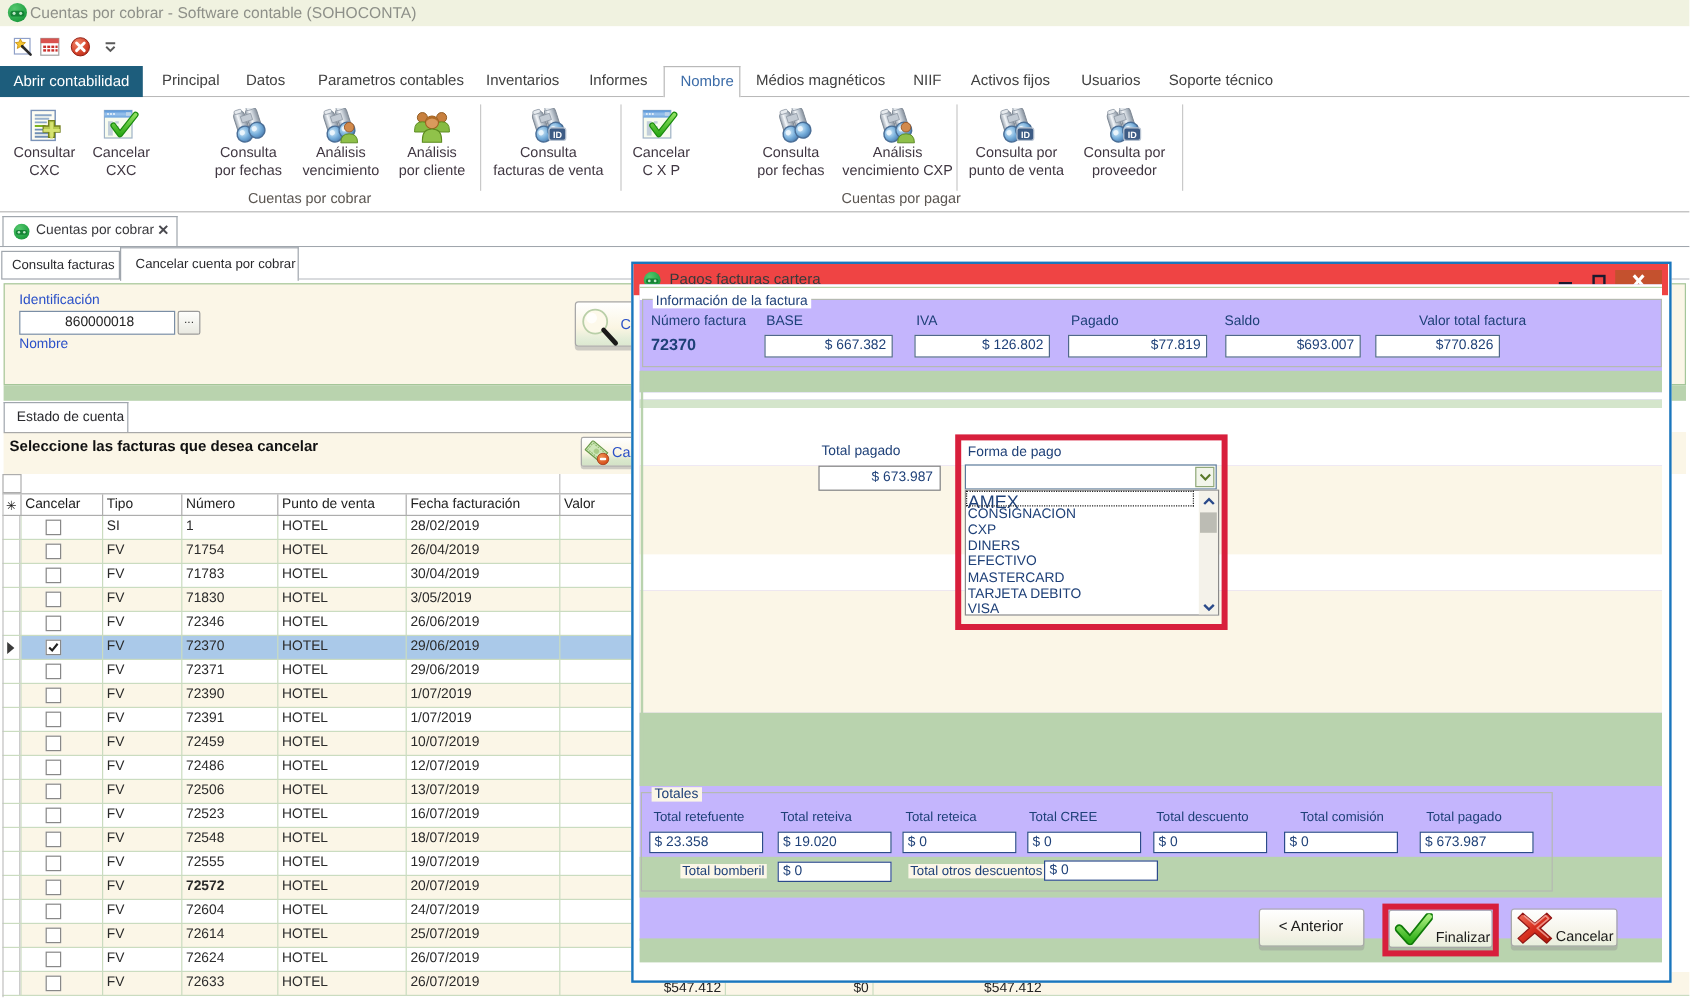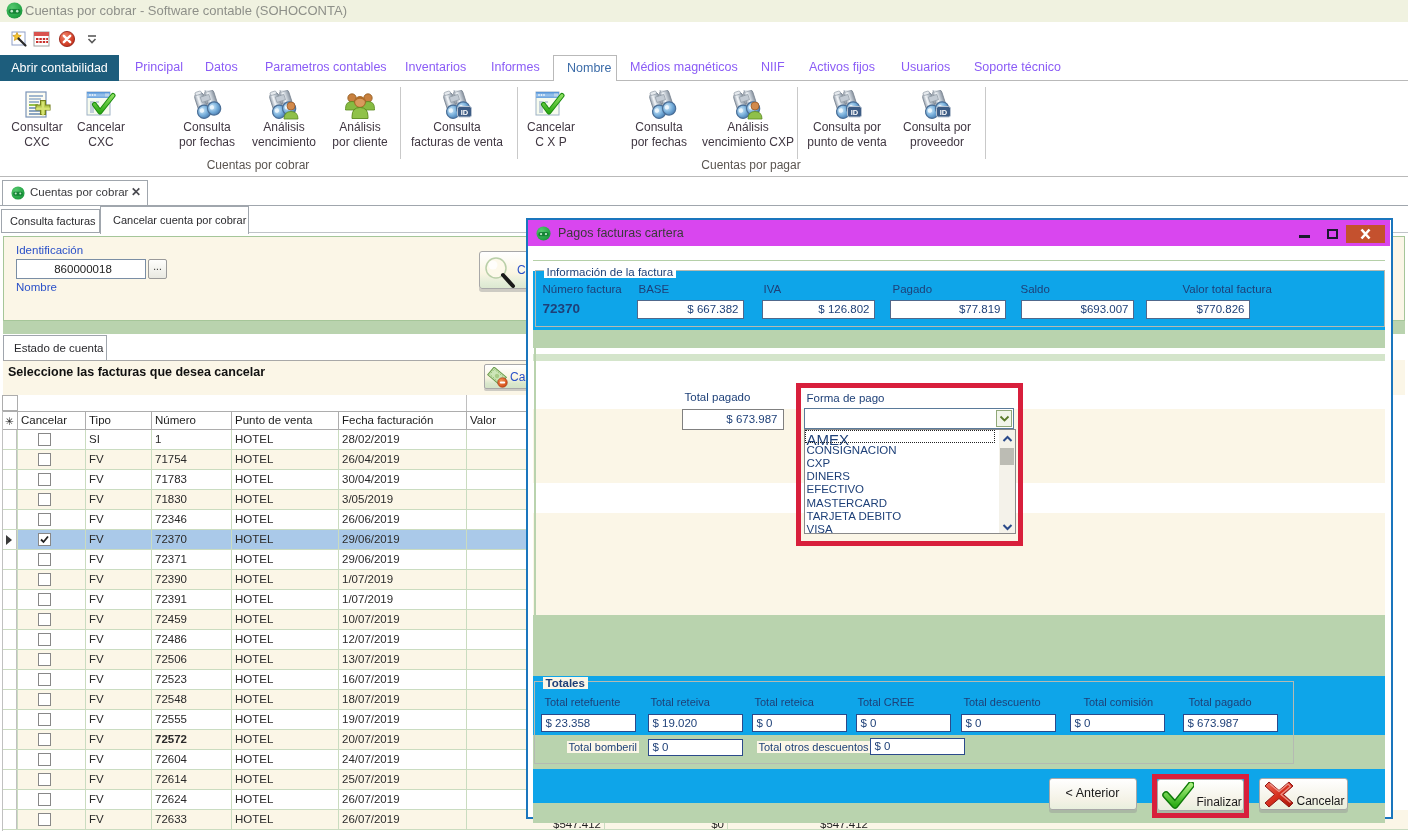--- a/index.html
+++ b/index.html
@@ -8,21 +8,21 @@
 .abs { position:absolute; }
 #stage { position:relative; width:1408px; height:832px; }
 .inbox { position:absolute; background:#fff; border:1px solid #7a8ea5; font-size:11.5px; color:#1e4078; }
 .lbl { position:absolute; font-size:11.5px; color:#1e4078; white-space:nowrap; }
 
 
 #titlebar { left:0; top:0; width:1408px; height:22px; background:#f0f2e0; }
 #titletext { left:25px; top:3px; font-size:13px; color:#8e9089; }
 #qat { left:0; top:22px; width:1408px; height:33px; background:#fff; }
 #tabrow { left:0; top:55px; width:1408px; height:26px; background:#fff; border-bottom:1px solid #b9b9b9; }
-.rtab { position:absolute; top:0; height:25px; font-size:12.5px; color:#8b5cf6; line-height:25px; white-space:nowrap; }
+.rtab { position:absolute; top:0; height:25px; font-size:12.5px; color:#404040; line-height:25px; white-space:nowrap; }
 #tab-abrir { left:0; width:119px; background:#1d5d7c; color:#fff; text-align:center; height:26px; line-height:26px;}
 #tab-cartera-box { position:absolute; left:553px; top:0px; width:64px; height:27px; background:#fff; border:1px solid #b9b9b9; border-bottom:none; }
 #tab-cartera-box span { position:absolute; left:13px; top:5px; font-size:12.5px; color:#3c6ca8; }
 #ribbon { left:0; top:81px; width:1408px; height:96px; background:#fff; border-bottom:1px solid #b9b9b9; }
 .rlbl { position:absolute; top:39px; width:120px; text-align:center; font-size:12px; color:#403742; line-height:15px; white-space:nowrap; }
 .rsep { position:absolute; top:6px; height:72px; width:1px; background:#c9c9c9; }
 .rgrp { position:absolute; top:77px; font-size:12px; color:#5a5550; width:200px; text-align:center; }
 
 
 #doctabrow { left:0; top:178px; width:1408px; height:28px; background:#fff; }
@@ -54,23 +54,23 @@
 .hcell { position:absolute; top:2px; font-size:11.5px; color:#1c1c1c; }
 .gvline { position:absolute; width:1px; background:#adadad; }
 .grow { position:absolute; left:2px; width:869px; height:20px; }
 .gc { position:absolute; top:3px; font-size:11.5px; color:#2a2a2a; white-space:nowrap; }
 .cb { position:absolute; left:36px; top:3px; width:13px; height:13px; background:#fff; border:1px solid #888; }
 .dvline { position:absolute; width:1px; background:#cadcc0; top:0; height:20px; }
 .rowline { position:absolute; left:0px; width:869px; height:1px; background:#cadcc0; }
 
 
 #dialog { left:526px; top:218px; width:867px; height:601px; background:#fff; border:2.5px solid #1a76bd; }
-#dtitle { position:absolute; left:0; top:0; width:862px; height:26px; background:#d946ef; }
+#dtitle { position:absolute; left:0; top:0; width:862px; height:26px; background:#ef4444; }
 #dtitle .t { position:absolute; left:30px; top:6px; font-size:12.5px; color:#3a3a3a; }
-#dcontent { position:absolute; left:4.5px; top:38px; width:852.5px; height:546.5px; background:#0ea5e9; }
+#dcontent { position:absolute; left:4.5px; top:17px; width:852.5px; height:546.5px; background:#c4b5fd; }
 .grpbox { position:absolute; border:1px solid #b5bab2; }
 .grplbl { position:absolute; top:-7px; left:8px; background:#fbf6e7; padding:0 3px; font-size:11.5px; color:#1e4078; }
 .band { position:absolute; left:0; width:852px; }
 .wbtn { position:absolute; height:32px; line-height:29px; text-align:center; white-space:nowrap; background:linear-gradient(#ffffff,#f4f2e6 70%,#e8efdd); border:1px solid #a8a8a8; border-radius:3px; box-shadow:0 3px 0 rgba(150,150,150,0.45); font-size:12.5px; color:#1a1a1a; font-family:"Liberation Sans", sans-serif; }
 .redbox { position:absolute; border:5px solid #d81f3c; }
 </style>
 </head>
 <body>
 <div id="stage">
 
@@ -984,21 +984,21 @@
 <div class="abs" style="left:466px;top:172px;width:16px;height:103px;background:#f4f2ea;"></div>
 <svg class="abs" style="left:469px;top:177px;" width="11" height="8" viewBox="0 0 11 8">
           <path d="M1.5 6 L5.5 2 L9.5 6" fill="none" stroke="#2a4a8a" stroke-width="2"></path>
         </svg>
 <div class="abs" style="left:467px;top:190px;width:14px;height:17px;background:#bcbcb4;"></div>
 <svg class="abs" style="left:469px;top:265px;" width="11" height="8" viewBox="0 0 11 8">
           <path d="M1.5 2 L5.5 6 L9.5 2" fill="none" stroke="#2a4a8a" stroke-width="2"></path>
         </svg>
 <div class="redbox" style="left:263px;top:125px;width:227px;height:163px;"></div>
 <div class="grpbox" style="left:1px;top:423px;width:760px;height:83px;">
-          <div class="grplbl" style="top:-5px;font-weight:bold;">Totales</div>
+          <div class="grplbl" style="top:-5px;">Totales</div>
         </div>
 <div class="lbl" style="left:12px;top:438px;font-size:11px;">Total retefuente</div>
 <div class="lbl" style="left:118px;top:438px;font-size:11px;">Total reteiva</div>
 <div class="lbl" style="left:222px;top:438px;font-size:11px;">Total reteica</div>
 <div class="lbl" style="left:325px;top:438px;font-size:11px;">Total CREE</div>
 <div class="lbl" style="left:431px;top:438px;font-size:11px;">Total descuento</div>
 <div class="lbl" style="left:551px;top:438px;font-size:11px;">Total comisión</div>
 <div class="lbl" style="left:656px;top:438px;font-size:11px;">Total pagado</div>
 <div class="inbox" style="left:8px;top:456px;width:95px;height:18px;line-height:16px;padding-left:4px;border-color:#2b4a8b;">$ 23.358</div>
 <div class="inbox" style="left:115px;top:456px;width:95px;height:18px;line-height:16px;padding-left:4px;border-color:#2b4a8b;">$ 19.020</div>

